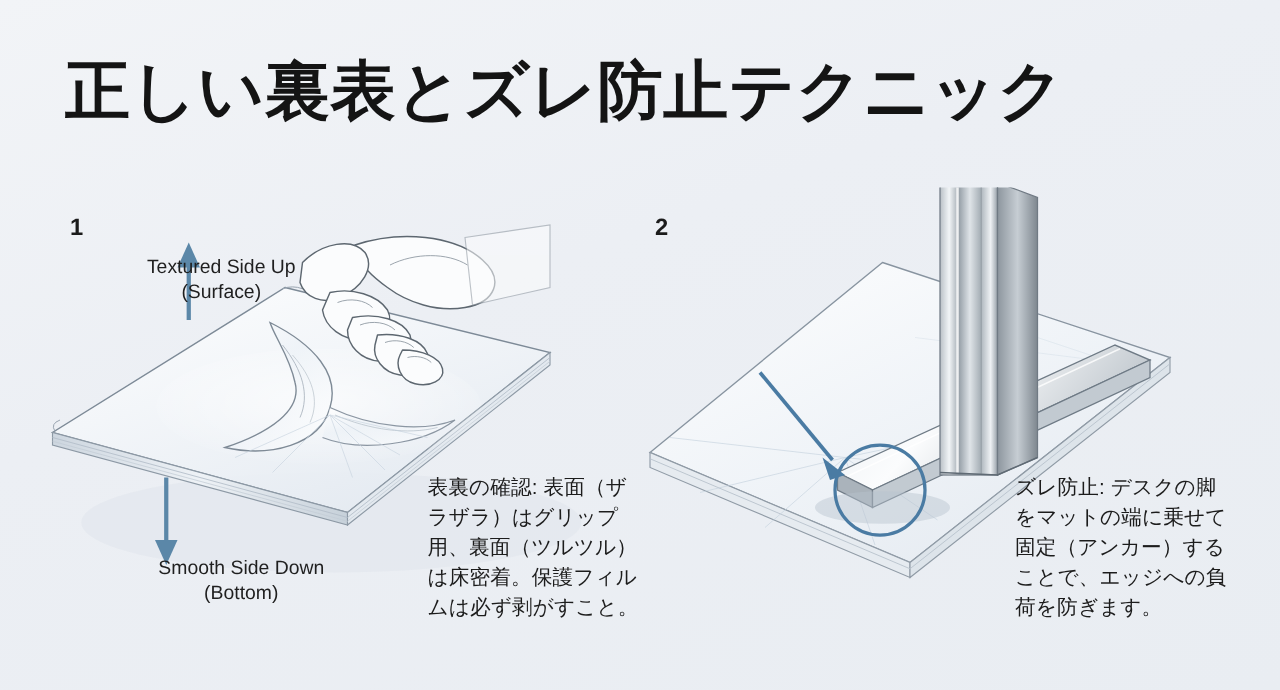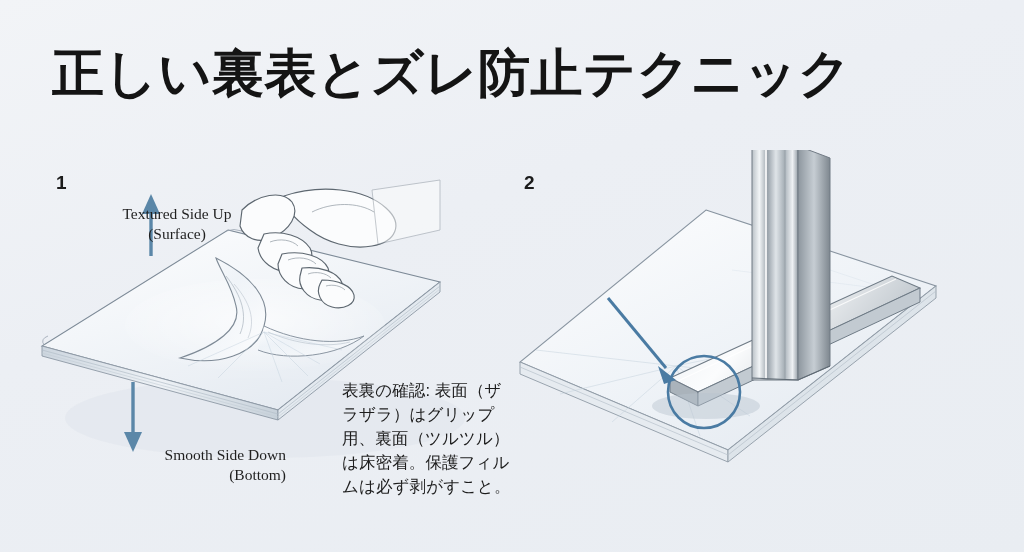--- a/index.html
+++ b/index.html
@@ -51,32 +51,30 @@
   #step-num-2 { left: 24px; top: 22px; }
 
   
   .callout {
     position: absolute;
     font-size: 15.5px;
     line-height: 1.32;
     color: #1f1f1f;
     text-align: center;
     white-space: pre-line;
-    font-family: Liberation Serif, serif;
   }
   #label-top-left {
     left: 62px;
     top: 54px;
     width: 190px;
   }
   #label-bottom-left {
-    left: 56px;
+    left: 68px;
     top: 295px;
     width: 210px;
-    text-align: right;
   }
   #label-anchor {
     left: 36px;
     top: 108px;
     width: 180px;
     text-align: left;
     font-size: 15px;
   }
 
   
@@ -303,14 +301,15 @@
         <polygon points="176,230 158,216 164,234" fill="#4a7ba3"></polygon>
       </g>
     </svg>
 
     <div class="step-number" id="step-num-2">2</div>
 
   </div>
 
   <div class="caption" id="caption-1">表裏の確認: 表面（ザラザラ）はグリップ用、裏面（ツルツル）は床密着。保護フィルムは必ず剥がすこと。</div>
 
+  <div class="caption" id="caption-2">ズレ防止: デスクの脚をマットの端に乗せて固定（アンカー）することで、エッジへの負荷を防ぎます。</div>
 
 </div>
 
 </body></html>

